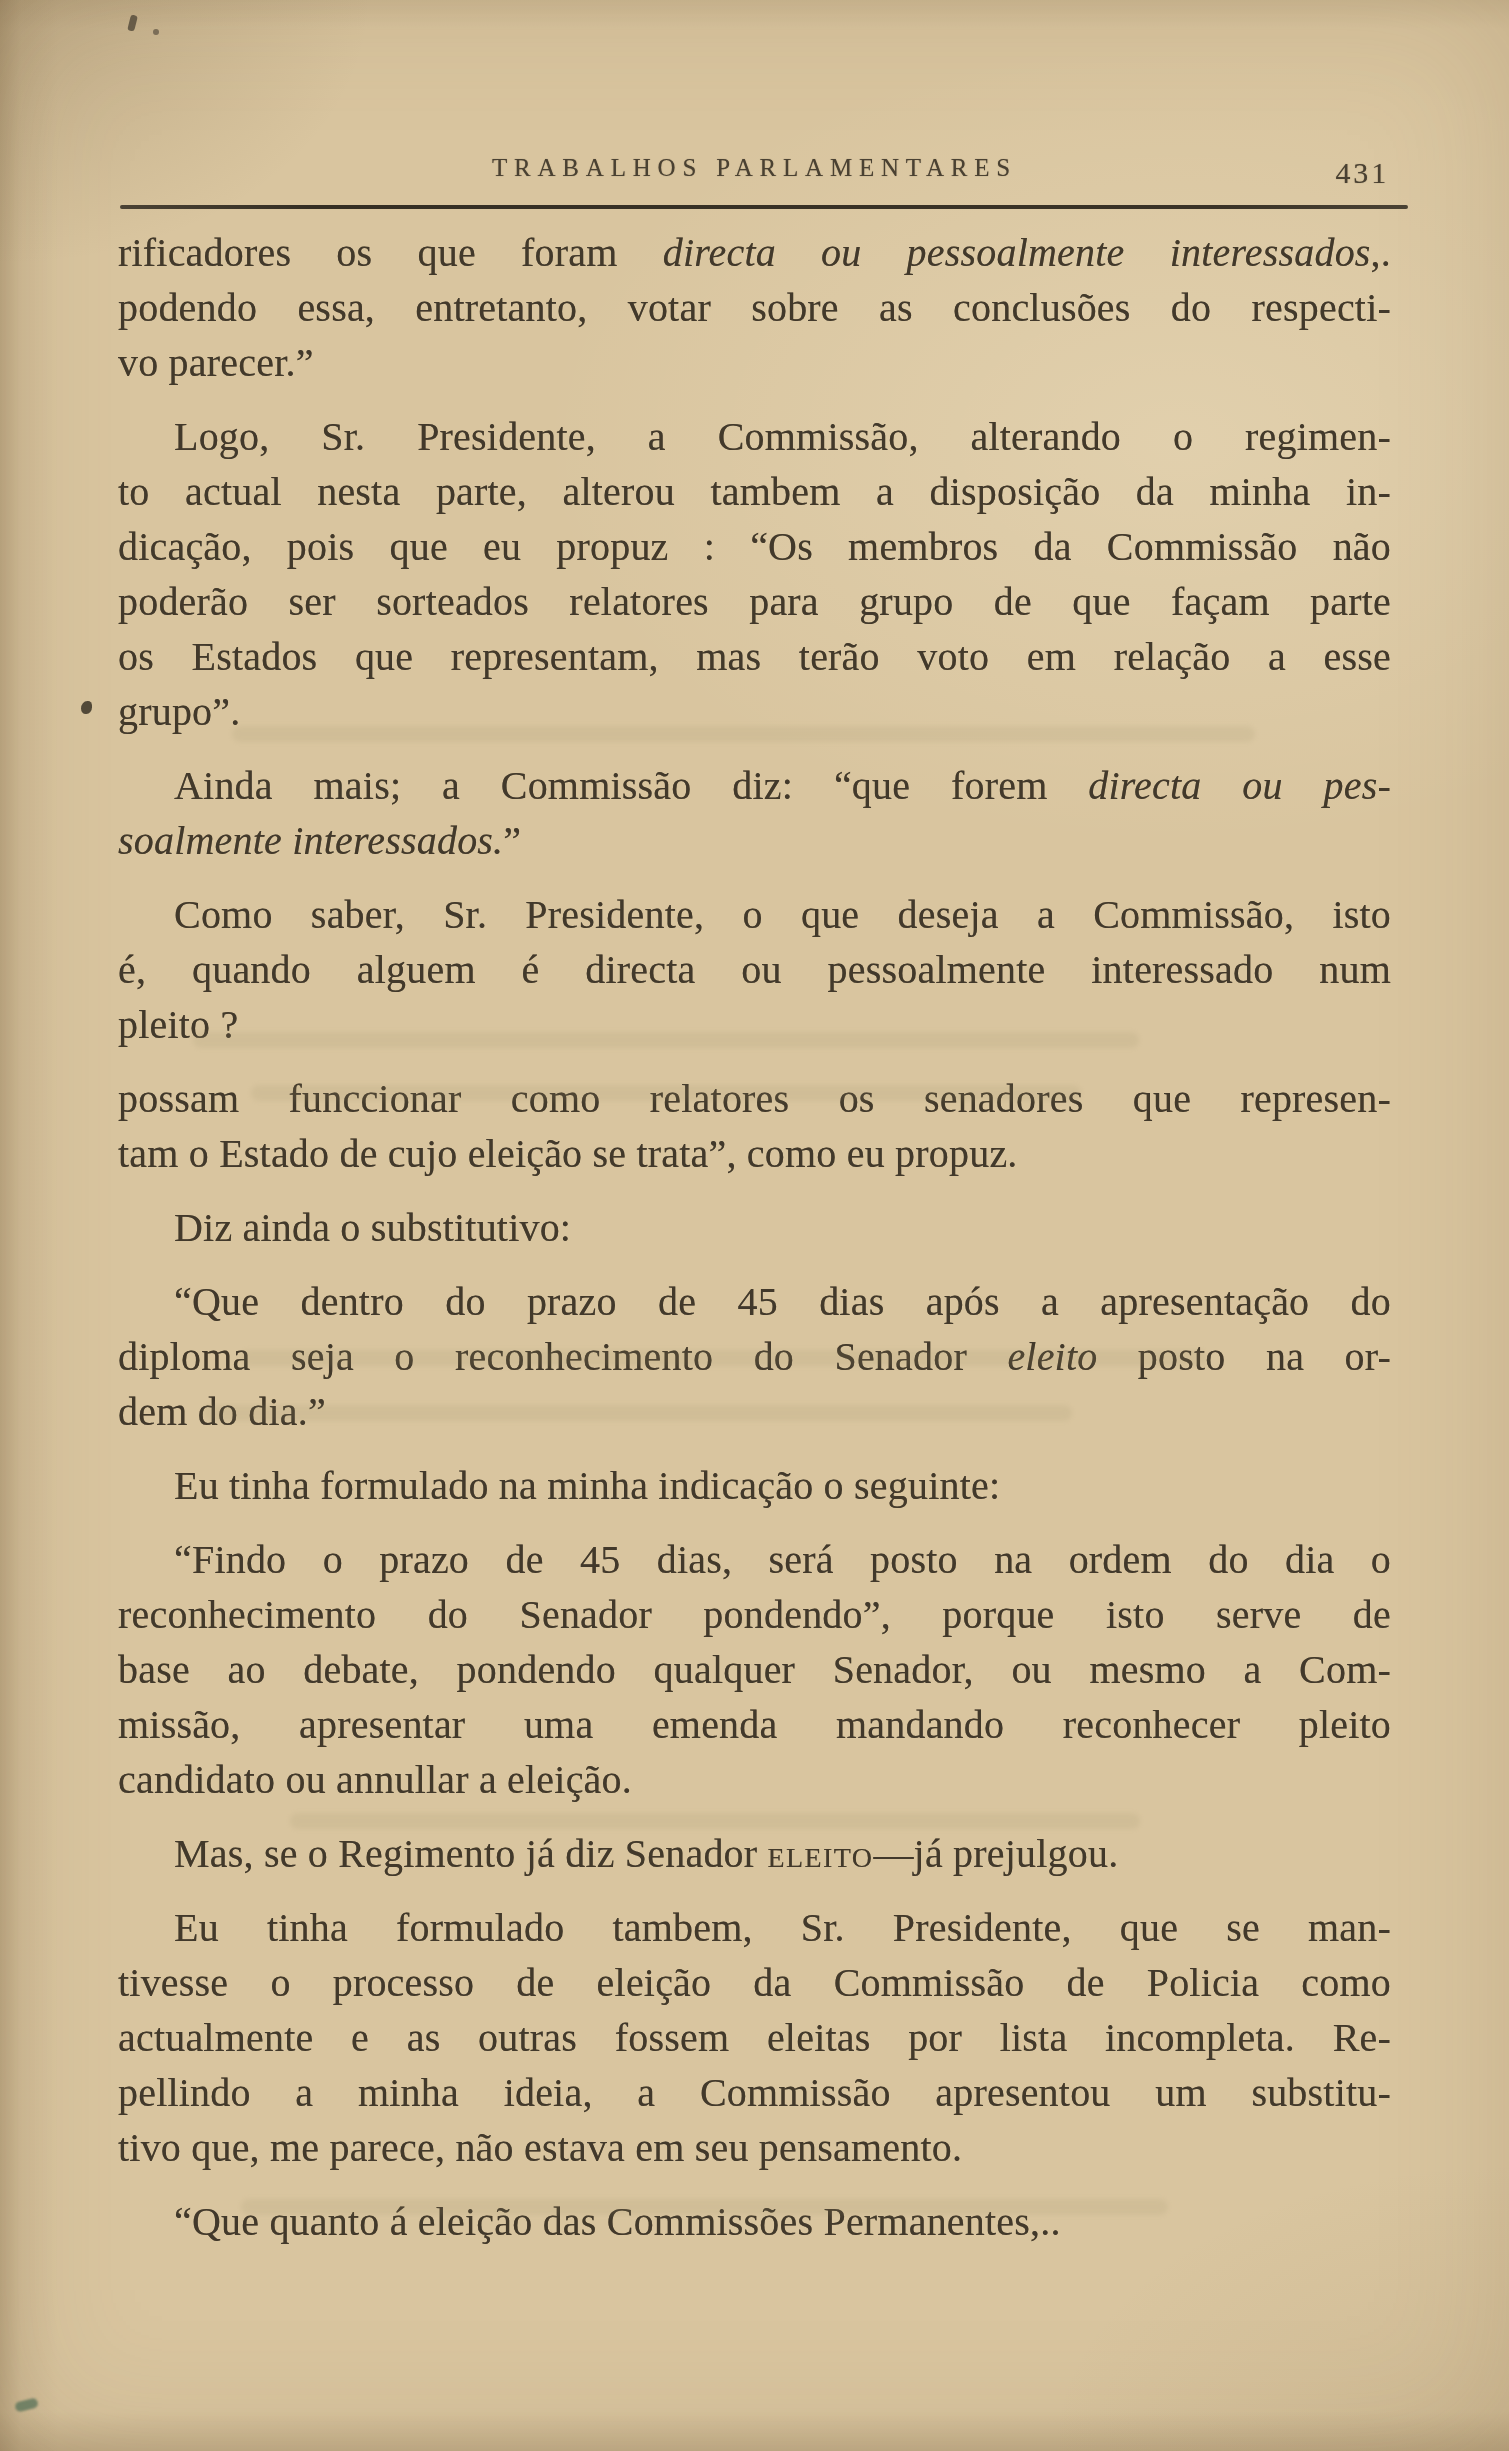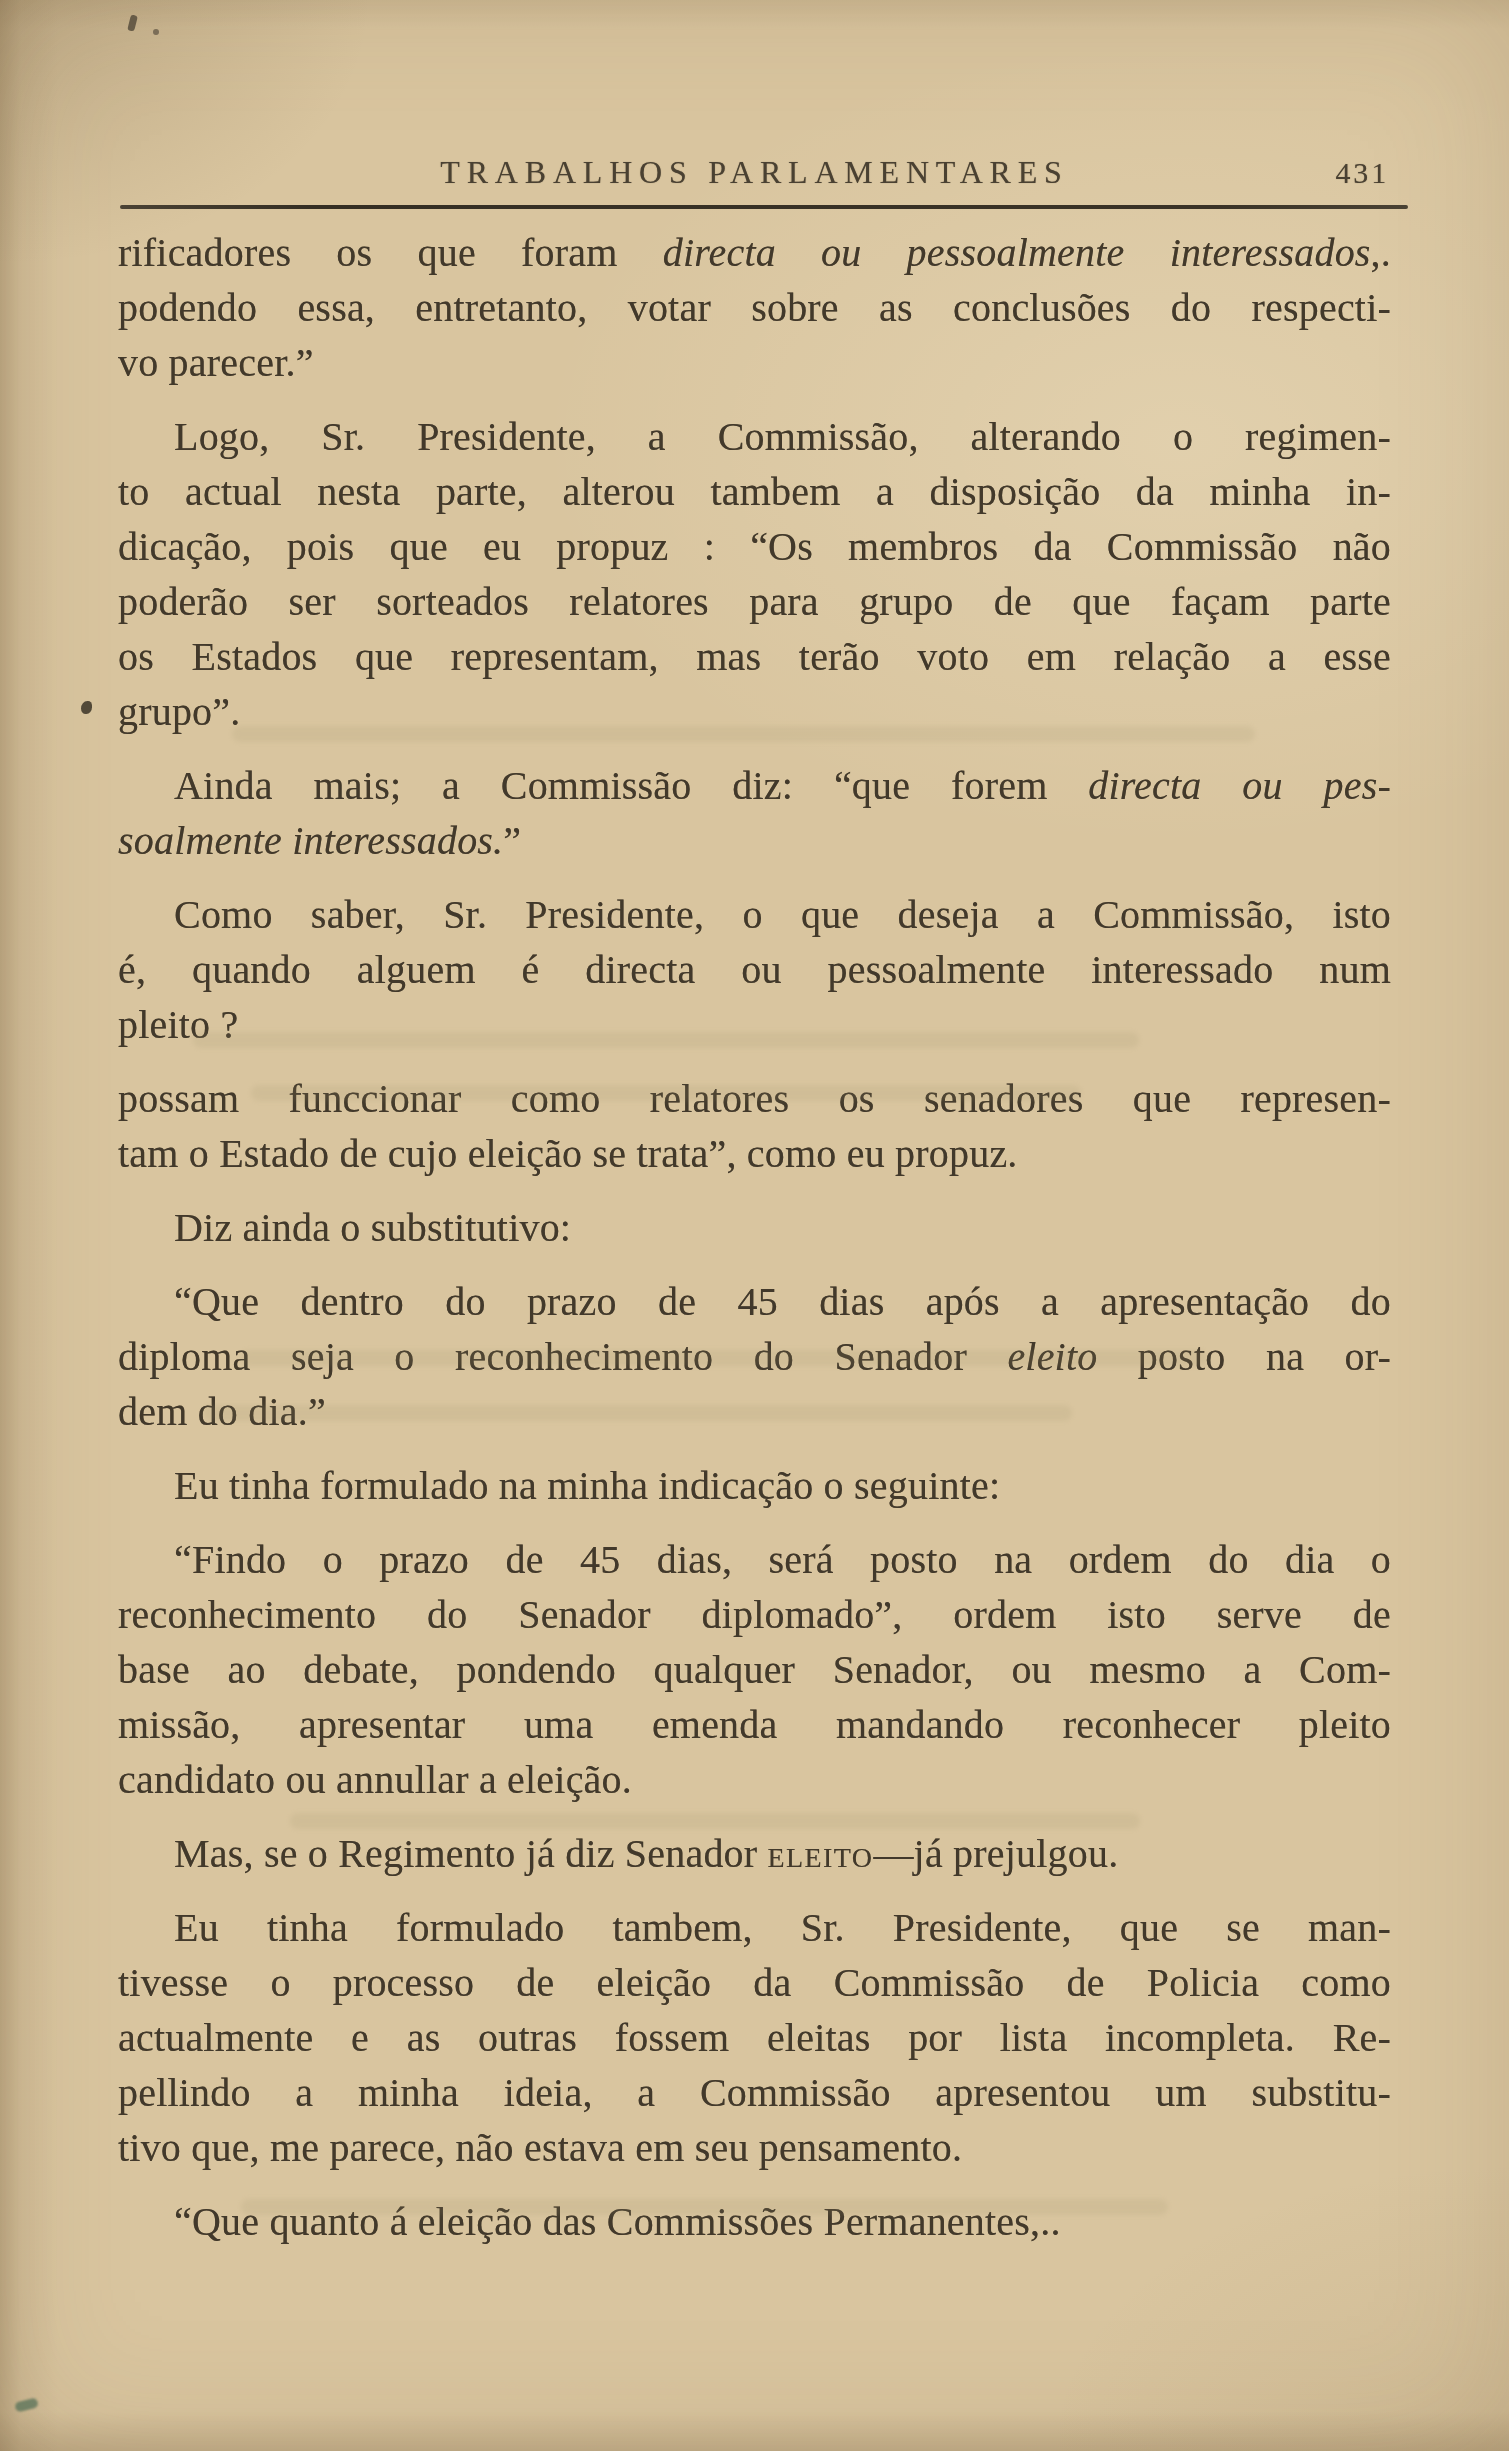--- a/index.html
+++ b/index.html
@@ -17,21 +17,21 @@
       linear-gradient(0deg, rgba(105,82,48,0.20) 0px, rgba(105,82,48,0) 39px),
       linear-gradient(180deg, rgba(105,82,48,0.10) 0px, rgba(105,82,48,0) 29px),
       #d9c59f;
     box-shadow:inset 0 0 135px rgba(110,85,50,0.18);
   }
 
   
   .running-head{position:absolute;left:118px;top:154px;width:1273px;height:42px;}
   .head-title{
     display:block;text-align:center;
-    font-size:32px;letter-spacing:6.8px;color:#4a4132;
+    font-size:25px;letter-spacing:6.8px;color:#4a4132;
     text-shadow:0 0 1px rgba(60,48,30,0.45);
   }
   .head-page-number{
     position:absolute;right:1.9px;top:1.9px;
     font-size:30px;letter-spacing:2.9px;color:#4a4132;
     text-shadow:0 0 1px rgba(60,48,30,0.45);
   }
   .head-rule{
     position:absolute;left:120px;top:205px;width:1288px;height:3.9px;
     background:linear-gradient(90deg,#4a4234,#352f24 15%,#3a3327 85%,#4a4234);
@@ -112,21 +112,21 @@
       <div class="para indent">
         <div class="line first"><span>“Que dentro do prazo de 45 dias após a apresentação do</span></div>
         <div class="line"><span>diploma seja o reconhecimento do Senador </span><span class="italic">eleito</span><span> posto na or-</span></div>
         <div class="line last"><span>dem do dia.”</span></div>
       </div>
       <div class="para indent">
         <div class="line first last"><span>Eu tinha formulado na minha indicação o seguinte:</span></div>
       </div>
       <div class="para indent">
         <div class="line first"><span>“Findo o prazo de 45 dias, será posto na ordem do dia o</span></div>
-        <div class="line"><span>reconhecimento do Senador diplomado”, ordem isto serve de</span></div>
+        <div class="line"><span>reconhecimento do Senador pondendo”, porque isto serve de</span></div>
         <div class="line"><span>base ao debate, pondendo qualquer Senador, ou mesmo a Com-</span></div>
         <div class="line"><span>missão, apresentar uma emenda mandando reconhecer pleito</span></div>
         <div class="line last"><span>candidato ou annullar a eleição.</span></div>
       </div>
       <div class="para indent">
         <div class="line first last"><span>Mas, se o Regimento já diz Senador </span><span class="smallcaps">eleito</span><span>—já prejulgou.</span></div>
       </div>
       <div class="para indent">
         <div class="line first"><span>Eu tinha formulado tambem, Sr. Presidente, que se man-</span></div>
         <div class="line"><span>tivesse o processo de eleição da Commissão de Policia como</span></div>

